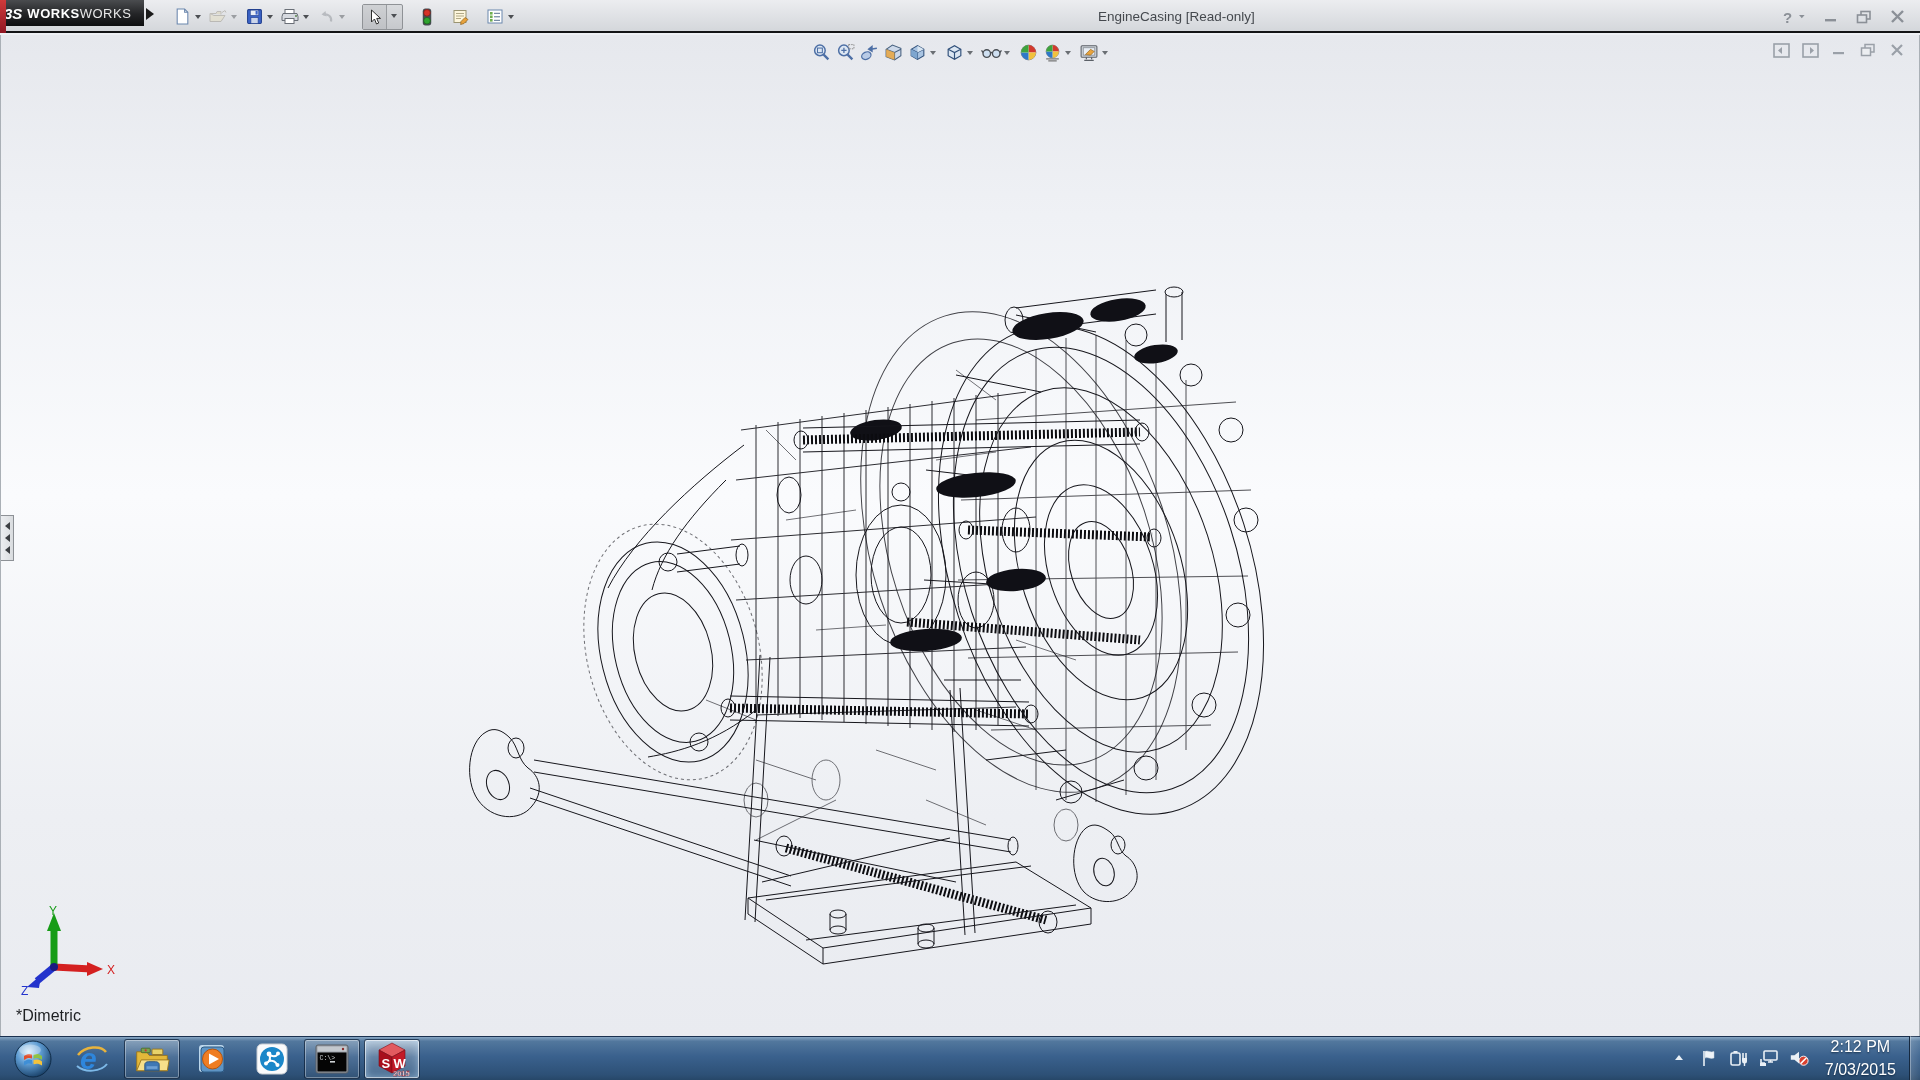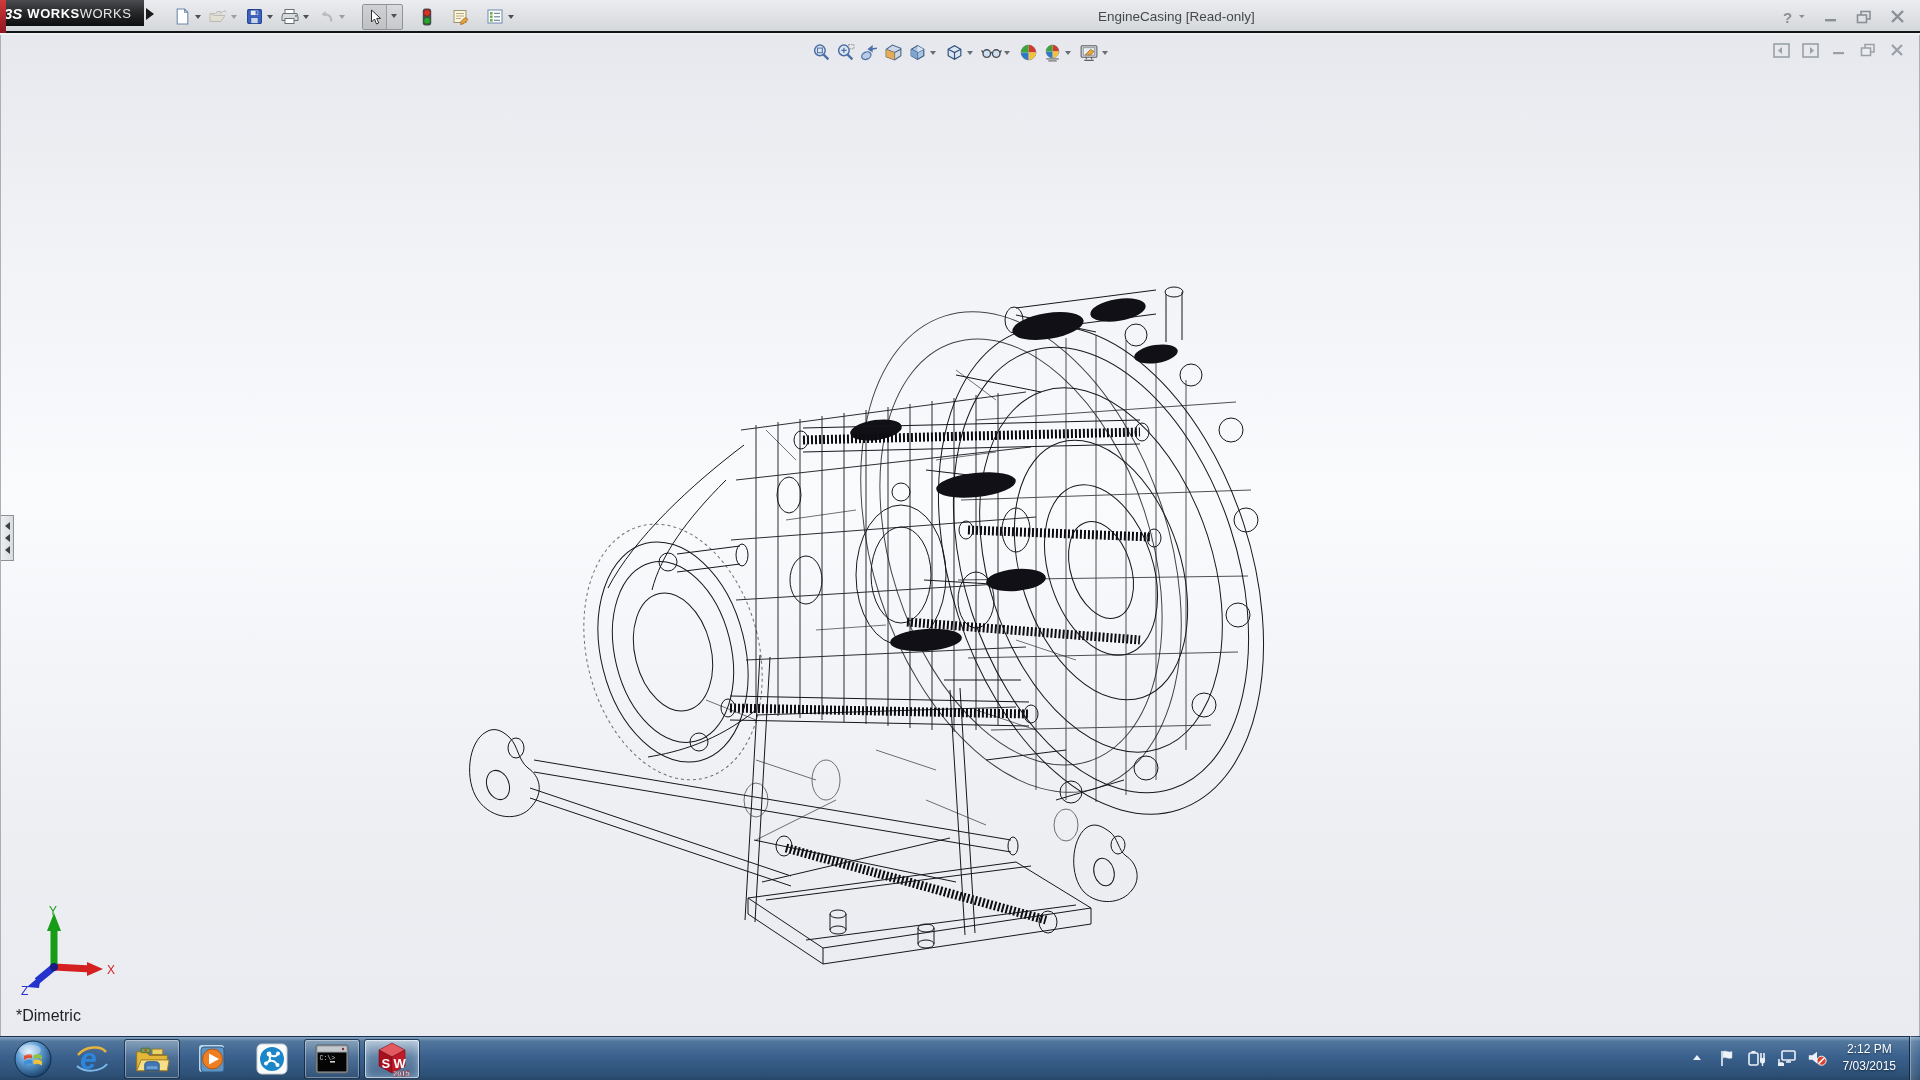--- a/index.html
+++ b/index.html
@@ -65,21 +65,21 @@
     border-top:1px solid #1a3least; border-top:1px solid #1a3150; display:flex; align-items:center; }
   .start-orb { width:42px; height:42px; margin:0 8px 0 12px; display:flex; align-items:center; justify-content:center; }
   .task-btn { width:56px; height:40px; margin:0 2px; display:flex; align-items:center; justify-content:center; border-radius:3px; }
   .task-btn.running { border:1px solid rgba(10,30,55,.75);
     background:linear-gradient(rgba(255,255,255,.30),rgba(255,255,255,.10) 45%,rgba(255,255,255,.04));
     box-shadow:inset 0 0 0 1px rgba(255,255,255,.35); }
   .task-btn.active { background:linear-gradient(rgba(255,255,255,.55),rgba(255,255,255,.22) 45%,rgba(160,200,235,.25));
     box-shadow:inset 0 0 0 1px rgba(255,255,255,.55), inset 0 0 8px rgba(200,230,255,.6); }
   .tray { position:absolute; right:18px; bottom:0; height:44px; display:flex; align-items:center; gap:10px; }
   .tray-ic { width:20px; height:20px; display:flex; align-items:center; justify-content:center; }
-  .clock { text-align:center; color:#fff; font-size:12px; line-height:1.45;
+  .clock { text-align:center; color:#fff; font-size:16px; line-height:1.45;
     text-shadow:0 1px 2px rgba(0,20,40,.65); padding:0 6px; }
   .show-desktop { position:absolute; right:0; bottom:0; width:11px; height:44px;
     background:linear-gradient(90deg,rgba(255,255,255,.18),rgba(255,255,255,.05));
     border-left:1px solid #16293f; box-shadow:inset 1px 0 0 rgba(255,255,255,.3); }
 
   svg text { font-family:"Liberation Sans", sans-serif; }
   .mono { font-family:"Liberation Mono", monospace; }
 </style>
 </head>
 <body>

